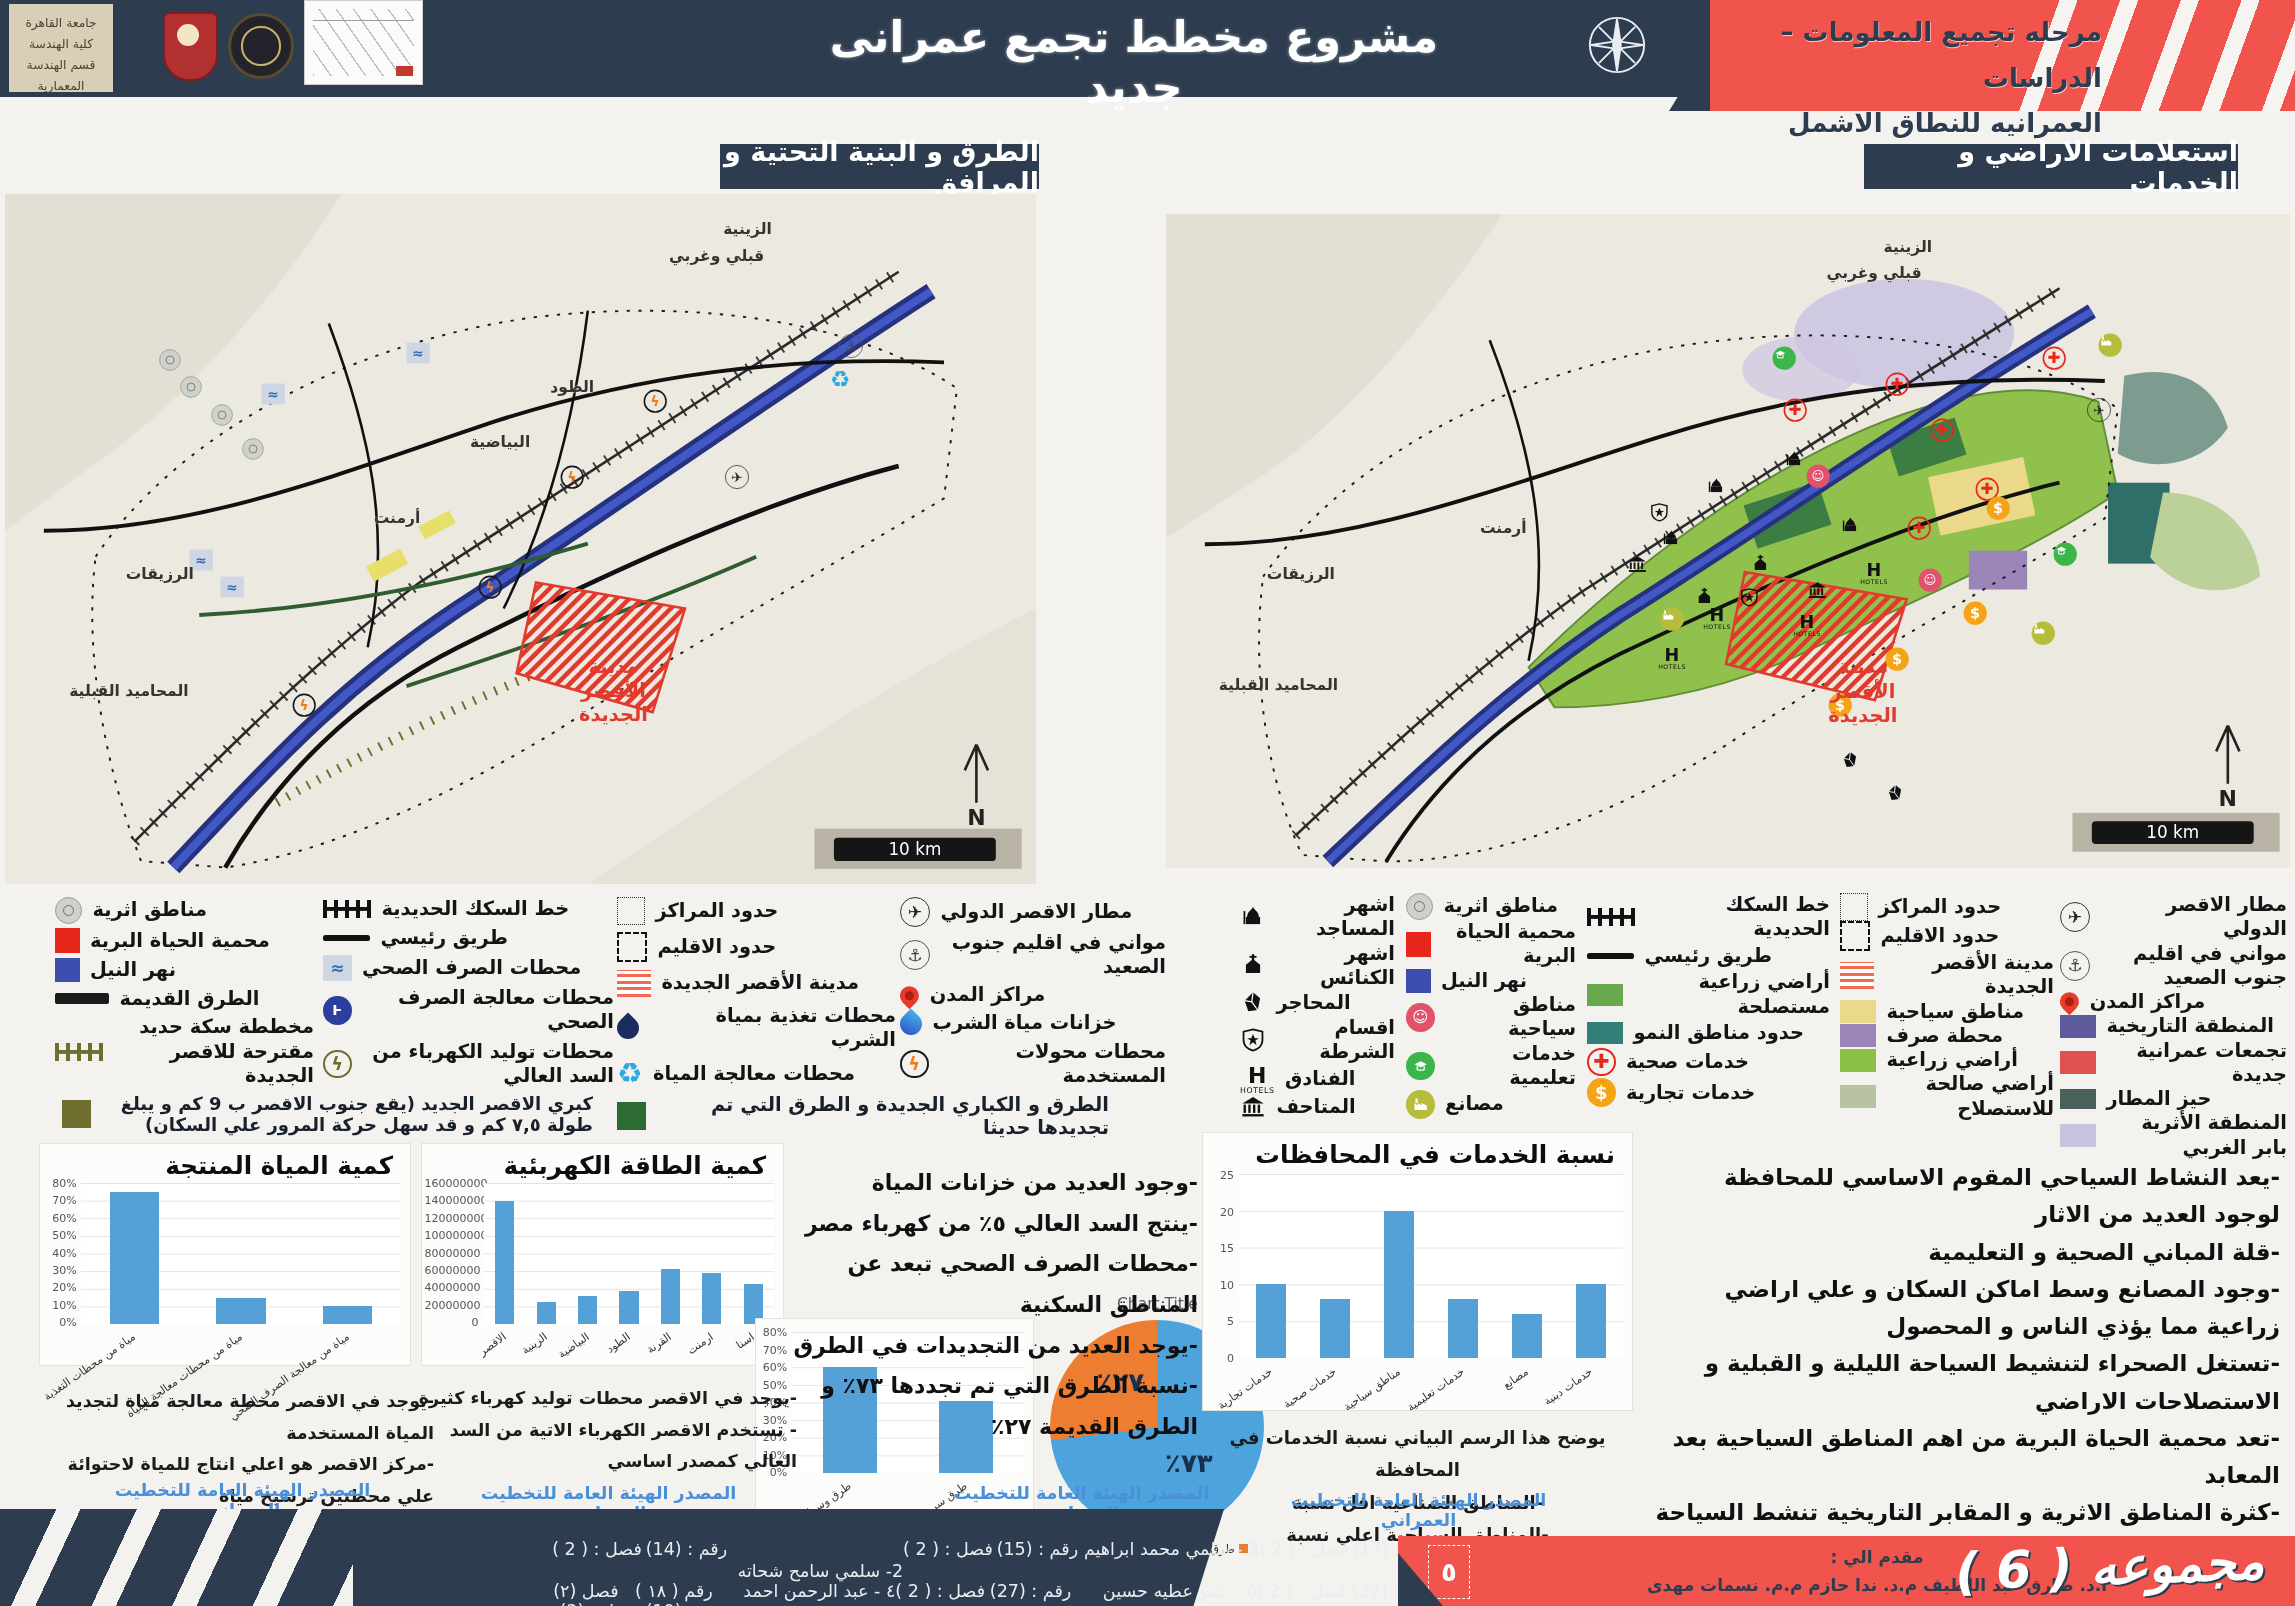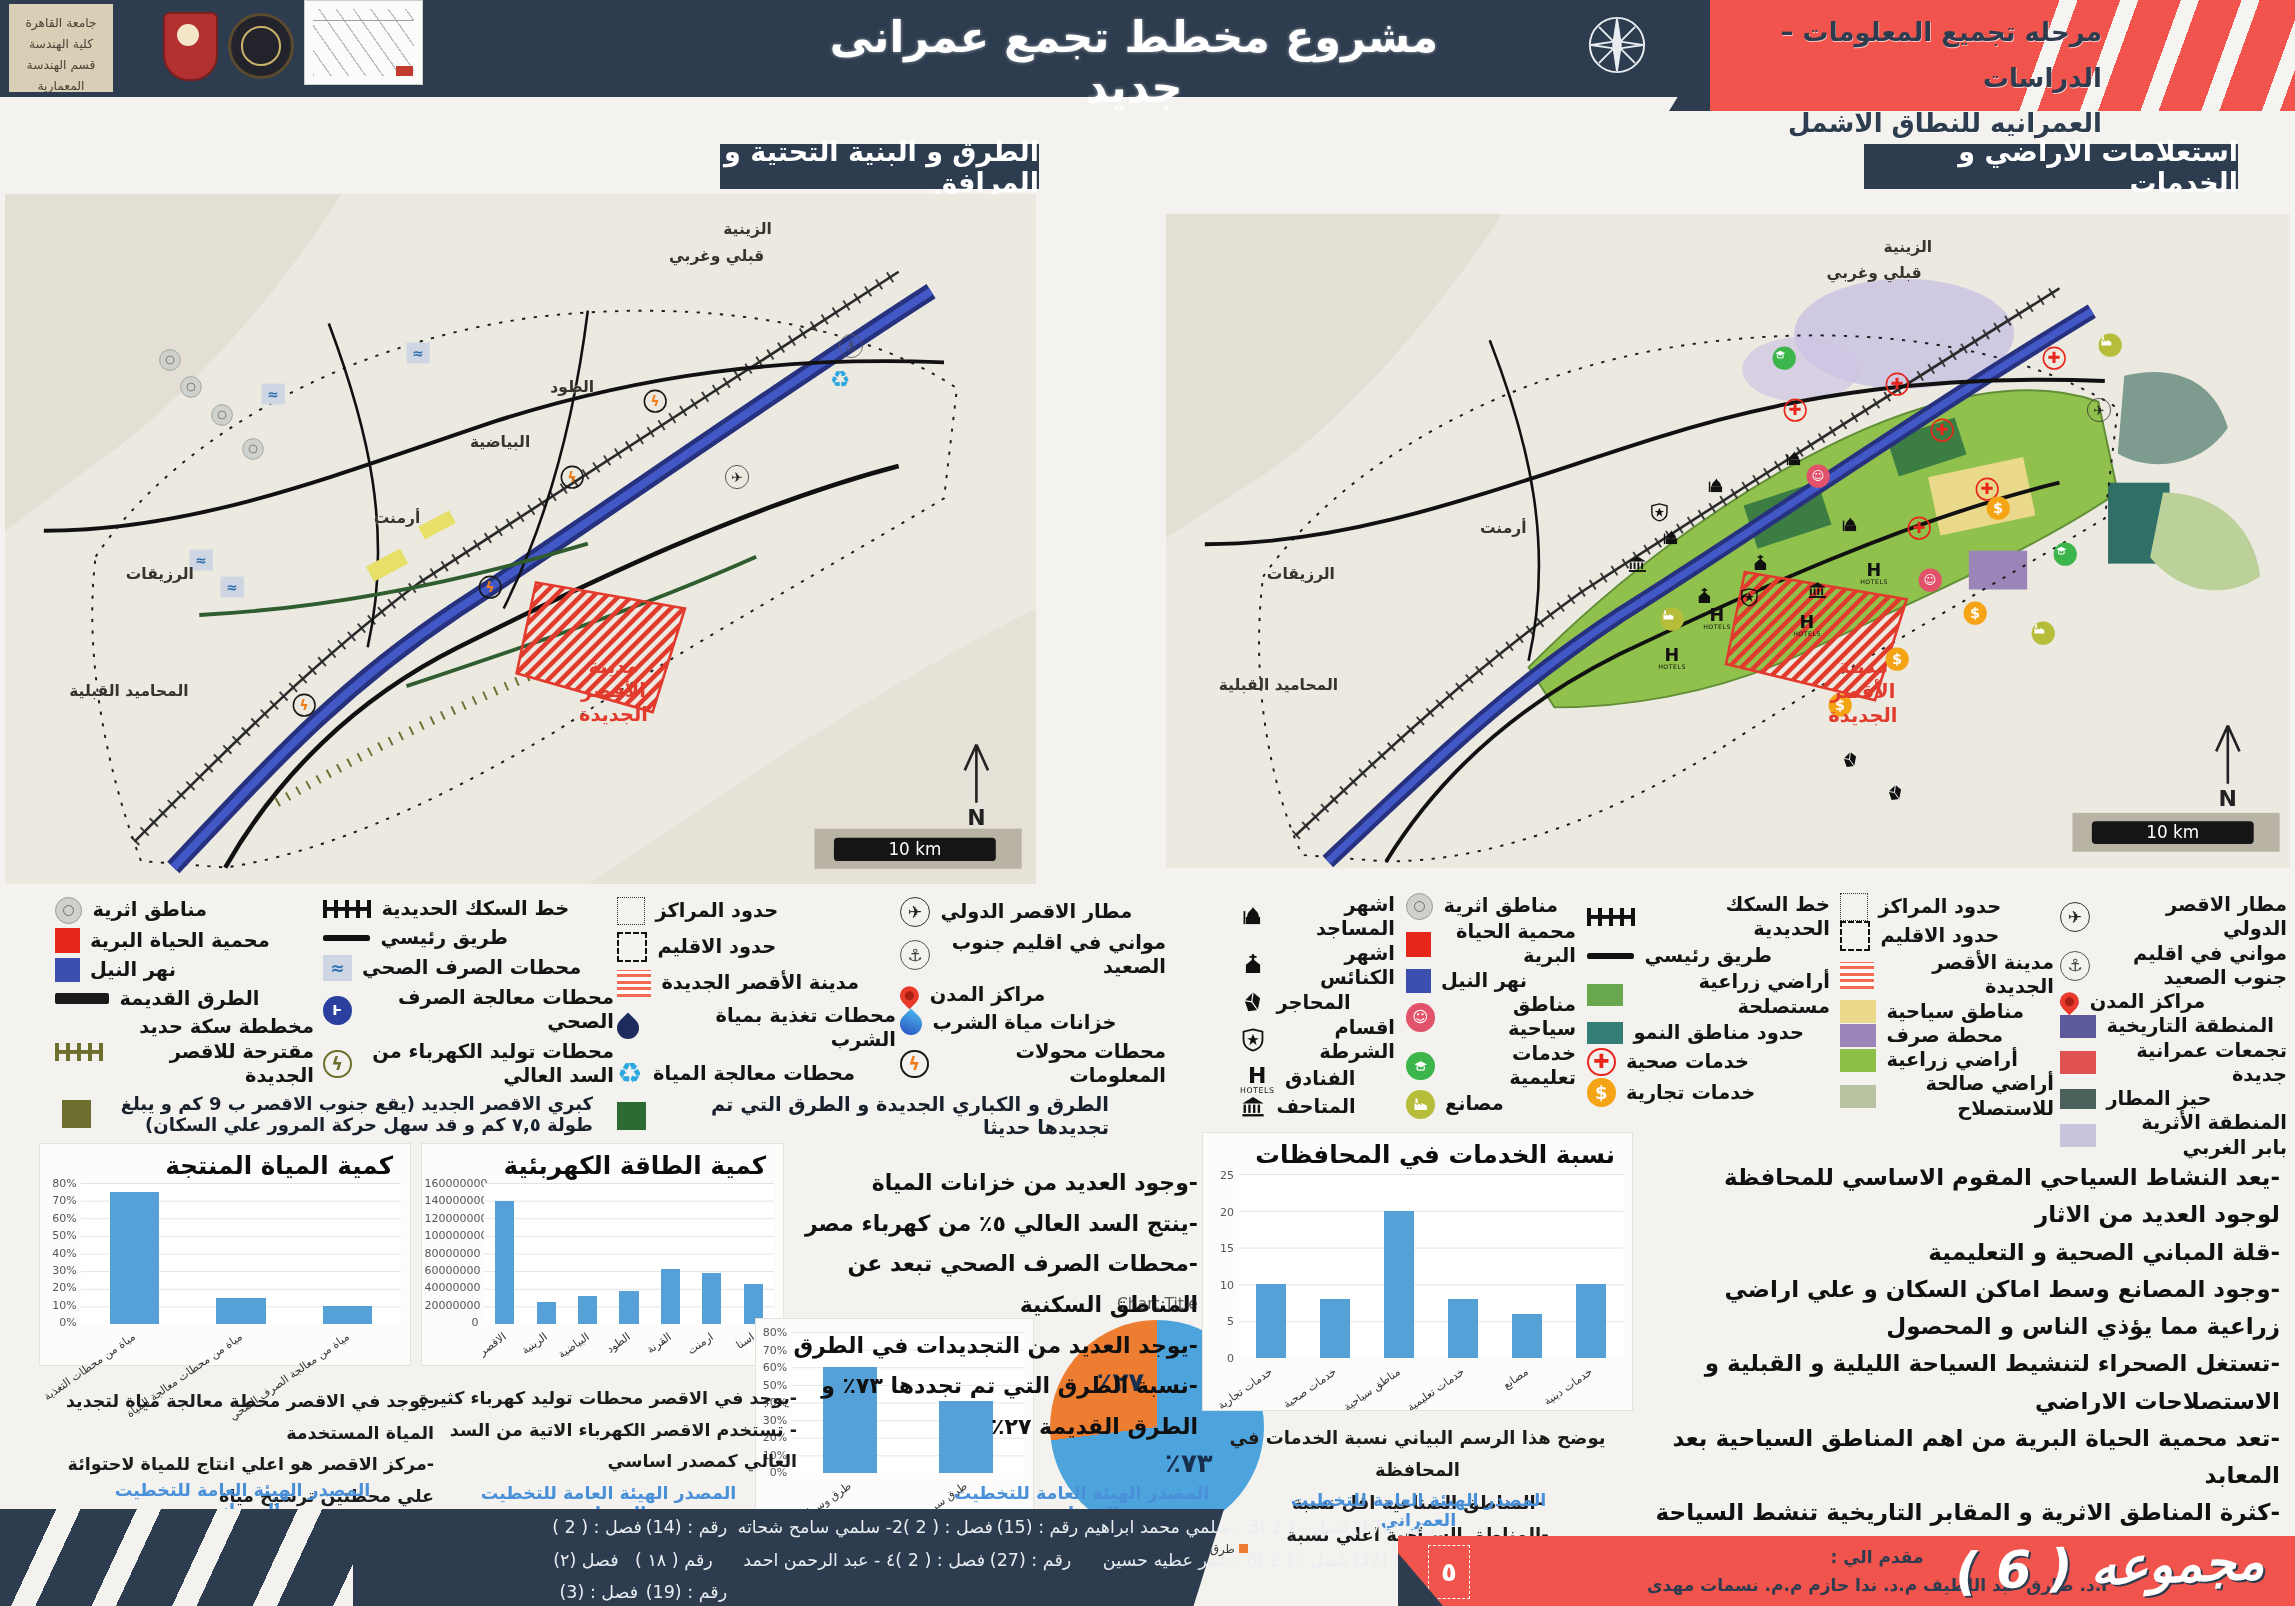--- a/index.html
+++ b/index.html
@@ -554,21 +554,21 @@
             <span class="dropB"></span>
           </span>
                    <span class="lbl">خزانات مياة الشرب</span>
         </div>
         <div class="leg-item">
           <span class="leg-ic">
             <span class="circ" style="width:28.5px;height:28.5px;border:2.6px solid #1a1a1a;">
               <span class="glyph" style="color:#f07d1a;font-size:18px;">ϟ</span>
             </span>
           </span>
-                   <span class="lbl">محطات محولات المعلومات</span>
+                   <span class="lbl">محطات محولات المستخدمة</span>
         </div>
       </div>
       <div class="leg-col" style="left: 617px; top: 897px; height: 191px; width: 279px;">
         <div class="leg-item">
           <span class="leg-ic">
             <span class="sq" style="width:26px;height:26px;border:1.9px dotted #333;"></span>
           </span>
                    <span class="lbl">حدود المراكز</span>
         </div>
         <div class="leg-item">
@@ -1124,21 +1124,21 @@
       <div>-كثرة الفنادق و الحدمات التجارية</div>
     </div>
 
   <div class="f-stripes"></div>
   <div class="f-band"></div>
   <div class="f-rows" id="f-rows">
       <div class="f-row">
         <span class="f-cell name onwhite" style="width:194px;">1- سلمي سامي محمد</span>
         <span class="f-cell " style="width:97px;">فصل : ( 2 )</span>
         <span class="f-cell " style="width:104px;">رقم : (14)</span>
-        <span class="f-cell name" style="width:201px;">2- سلمي سامح شحاته</span>
+        <span class="f-cell name" style="width:201px;margin-top:44px;">2- سلمي سامح شحاته</span>
         <span class="f-cell " style="width:97px;">فصل : ( 2 )</span>
         <span class="f-cell " style="width:104px;">رقم : (15)</span>
         <span class="f-cell name" style="width:207px;">3 - سلمي محمد ابراهيم</span>
         <span class="f-cell " style="width:97px;">فصل : ( 2 )</span>
         <span class="f-cell " style="width:104px;">رقم : (17)</span>
       </div>
       <div class="f-row">
         <span class="f-cell name onwhite" style="width:194px;">4-سلمي محمود حيدر</span>
         <span class="f-cell " style="width:97px;">فصل (٢)</span>
         <span class="f-cell " style="width:104px;">رقم ( ١٨ )</span>

